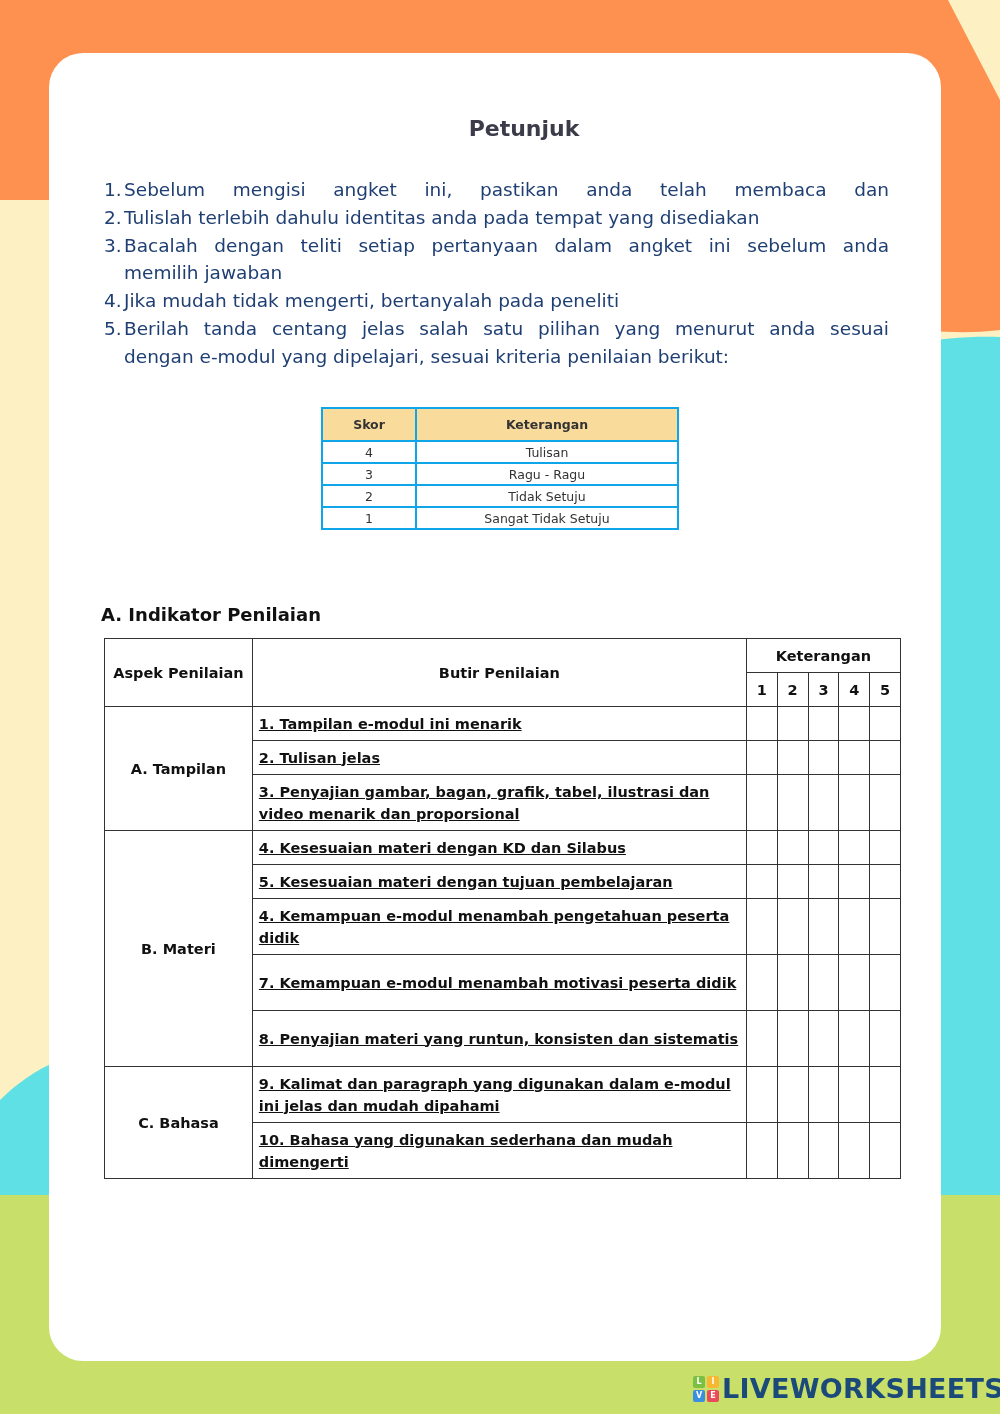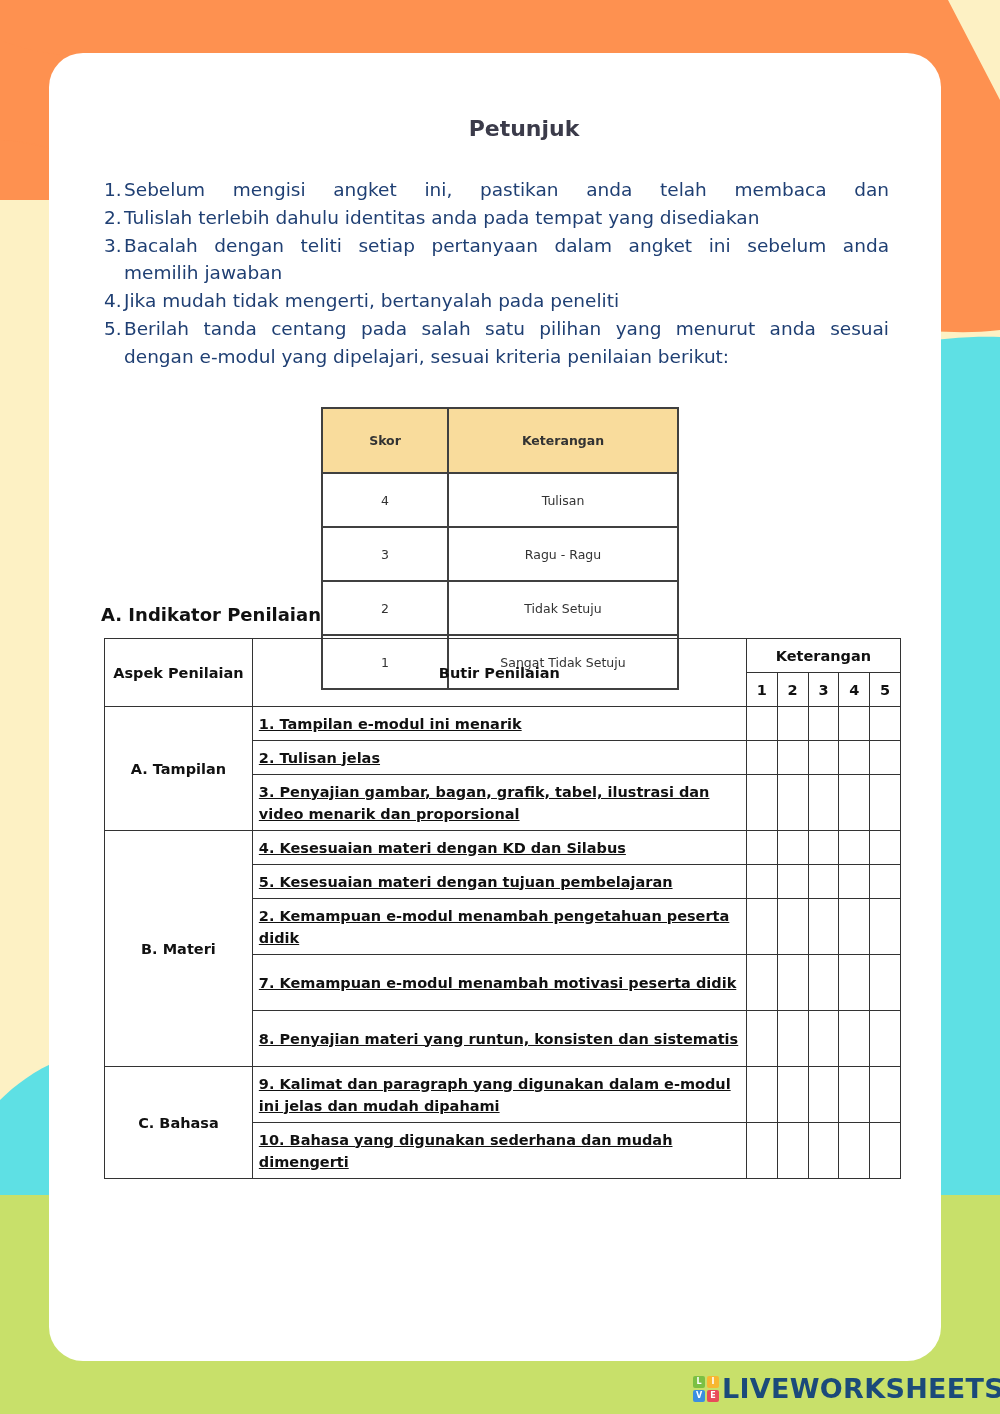--- a/index.html
+++ b/index.html
@@ -7,21 +7,21 @@
   .bg { position:absolute; inset:0; }
   .card { position:absolute; left:49px; top:53px; width:892px; height:1308px; background:#fff; border-radius:34px; }
   .title { position:absolute; left:0; right:0; top:116px; text-align:center; font-family:"DejaVu Sans", sans-serif; font-weight:bold; font-size:22px; color:#3b3b4a;margin-left:48px; }
   .instr { position:absolute; left:104px; width:785px; top:176px; font-family:"DejaVu Sans", sans-serif; font-size:18.5px; line-height:27.8px; color:#1f3f73; }
   .instr .item { display:flex; }
   .instr .num { width:20px; flex:none; }
   .instr .txt { flex:1; text-align:justify; text-align-last:left; }
   .instr .txt.j { text-align-last:justify; }
   table { border-collapse:collapse; }
   .score { position:absolute; left:321px; top:407px; width:358px; font-family:"DejaVu Sans", sans-serif; font-size:12.5px; color:#333; }
-  .score td, .score th { border:2px solid #404040; text-align:center; height:20px; padding:16px; }
+  .score td, .score th { border:2px solid #0ea5e9; text-align:center; height:20px; padding:0; }
   .score th { background:#f9dc9c; height:31px; font-weight:bold; font-size:12.5px; }
   .score .c1 { width:92px; }
   .sect { position:absolute; left:101px; top:604px; font-family:"DejaVu Sans", sans-serif; font-weight:bold; font-size:18px; color:#111; }
   .main { position:absolute; left:104px; top:638px; width:797px; font-family:"DejaVu Sans", sans-serif; font-size:14.5px; color:#111; font-weight:bold; }
   .main td, .main th { border:1.6px solid #333; padding:0; }
   .main th { font-weight:bold; }
   .main .asp { width:148px; text-align:center;margin-left:18px; }
   .main .butir { width:487px; padding:4px 6px; line-height:22px;text-decoration:underline; }
   .main .k { width:30px; text-align:center; }
   .h1 { height:34px; }
@@ -68,21 +68,21 @@
   <div class="item">
       <span class="num"></span>
       <span class="txt">memilih jawaban</span>
     </div>
   <div class="item">
     <span class="num">4.</span>
     <span class="txt">Jika mudah tidak mengerti, bertanyalah pada peneliti</span>
   </div>
   <div class="item">
     <span class="num">5.</span>
-    <span class="txt j">Berilah tanda centang pada salah satu pilihan yang menurut anda sesuai</span>
+    <span class="txt j">Berilah tanda centang jelas salah satu pilihan yang menurut anda sesuai</span>
   </div>
   <div class="item">
       <span class="num"></span>
       <span class="txt">dengan e-modul yang dipelajari, sesuai kriteria penilaian berikut:</span>
     </div>
 </div>
 
 <table class="score">
   <tbody>
       <tr>
@@ -162,21 +162,21 @@
   </tr>
   <tr class="r1">
     <td class="butir">5.   Kesesuaian materi dengan tujuan pembelajaran</td>
     <td class="k"></td>
         <td class="k"></td>
         <td class="k"></td>
         <td class="k"></td>
         <td class="k"></td>
   </tr>
   <tr class="r2">
-    <td class="butir">2.   Kemampuan e-modul menambah pengetahuan peserta didik</td>
+    <td class="butir">4.   Kemampuan e-modul menambah pengetahuan peserta didik</td>
     <td class="k"></td>
         <td class="k"></td>
         <td class="k"></td>
         <td class="k"></td>
         <td class="k"></td>
   </tr>
   <tr class="r2">
     <td class="butir">7.   Kemampuan e-modul menambah motivasi peserta didik</td>
     <td class="k"></td>
         <td class="k"></td>

